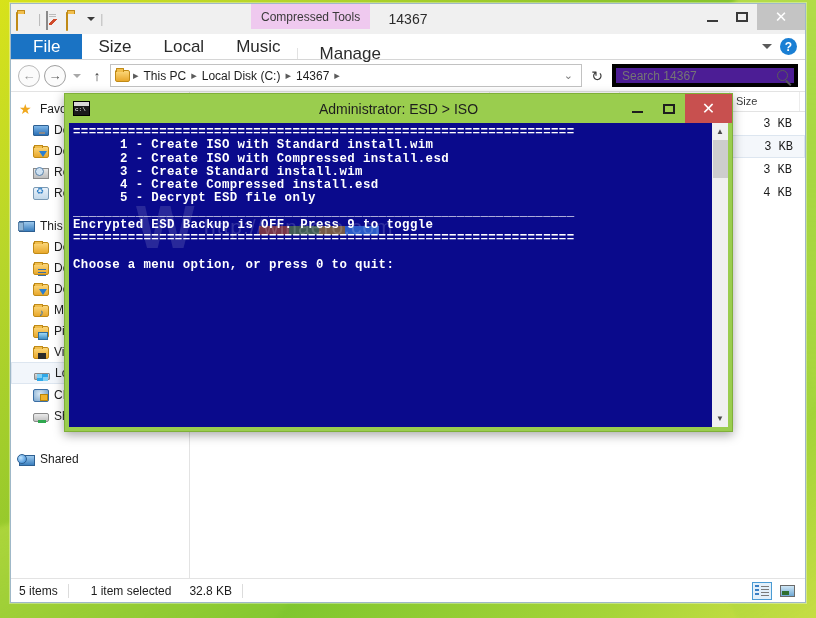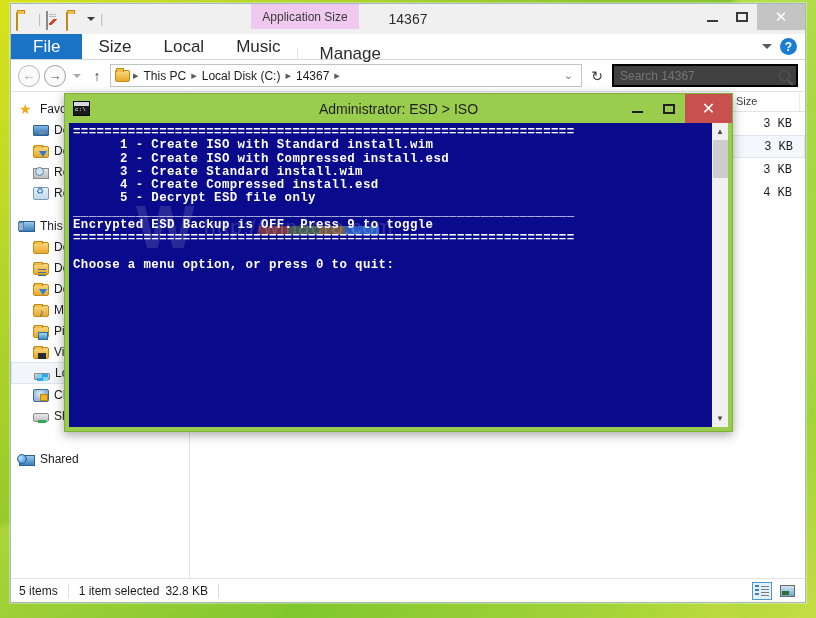--- a/index.html
+++ b/index.html
@@ -107,21 +107,21 @@
   .crumbbox {
     flex: 1 1 auto; height: 23px; border: 1px solid #c2c2c2; background: #fff;
     display: flex; align-items: center; padding: 0 4px; gap: 2px; min-width: 0;
   }
   .crumbbox .folder-ico { top: 0; flex: 0 0 auto; }
   .crumb { font-size: 12px; color: #1e1e1e; padding: 0 2px; white-space: nowrap; }
   .crumb-sep { color: #5a5a5a; font-size: 11px; padding: 0 1px; }
   .crumbbox .vtail { margin-left: auto; color: #7a7a7a; font-size: 11px; padding: 0 4px; }
   .refresh { width: 22px; text-align: center; font-size: 14px; color: #3a3a3a; }
   .searchbox {
-    width: 186px; height: 23px; border: 2px solid #000000; background: #404040;
+    width: 186px; height: 23px; border: 4px solid #000000; background: #4c1d95;
     display: flex; align-items: center; padding: 0 6px; flex: 0 0 186px;
   }
   .searchbox input {
     border: none; outline: none; font-size: 12px; color: #9a9a9a; width: 100%;
     font-family: "Liberation Sans", sans-serif; background: transparent;
   }
   .mag {
     width: 11px; height: 11px; border: 1.6px solid #5a5a5a; border-radius: 50%;
     position: relative; flex: 0 0 11px;
   }
@@ -181,21 +181,21 @@
   .frow { height: 23px; display: flex; align-items: center; font-size: 12px; color: #1c1c1c; }
   .frow.sel { background: #f4f7fb; border: 1px solid #dde6f0; }
   .fname { width: 300px; padding-left: 8px; display: flex; align-items: center; gap: 6px; }
   .fdate { width: 130px; }
   .ftype { width: 110px; }
   .fsize { width: 70px; text-align: right; padding-right: 8px; font-family: Liberation Mono, monospace; }
 
   
   .statusbar {
     height: 24px; flex: 0 0 24px; border-top: 1px solid #e3e3e3; display: flex; align-items: center;
-    padding: 0 8px; font-size: 12px; color: #1c1c1c; gap: 0; background: #fff;
+    padding: 0 8px; font-size: 12px; color: #1c1c1c; gap: 12px; background: #fff;
   }
   .st-seg { padding-right: 10px; border-right: 1px solid #dcdcdc; margin-right: 10px; }
   .viewtoggles { margin-left: auto; display: flex; gap: 5px; align-items: center; }
   .vt { width: 20px; height: 18px; border: 1px solid transparent; display: flex; align-items: center; justify-content: center; }
   .vt.active { border-color: #4a9bd4; background: #e3f0fa; }
   .vt-details { width: 14px; height: 12px; position: relative; }
   .vt-details:before { content: ""; position: absolute; left: 0; top: 0; width: 4px; height: 12px;
                        background: repeating-linear-gradient(#3a7fc4 0 2px, transparent 2px 4px); }
   .vt-details:after { content: ""; position: absolute; left: 6px; top: 1px; width: 8px; height: 10px;
                       background: repeating-linear-gradient(#7a7a7a 0 1px, transparent 1px 3px); }
@@ -265,21 +265,21 @@
   <div class="titlebar">
     <div class="qat">
       <span class="ico"><span class="folder-ico"></span></span>
       <span class="sep">|</span>
       <span class="ico"><span class="page-ico"></span></span>
       <span class="ico"><span class="folder-ico"></span></span>
       <span class="caret-dn"></span>
       <span class="sep">|</span>
     </div>
     <div class="wtitle">14367</div>
-    <div class="apptools">Application Size</div>
+    <div class="apptools">Compressed Tools</div>
     <div class="wctl">
       <div class="wbtn min">
           <span></span>
         </div>
       <div class="wbtn max">
           <span></span>
         </div>
       <div class="wbtn close">✕</div>
     </div>
   </div>

